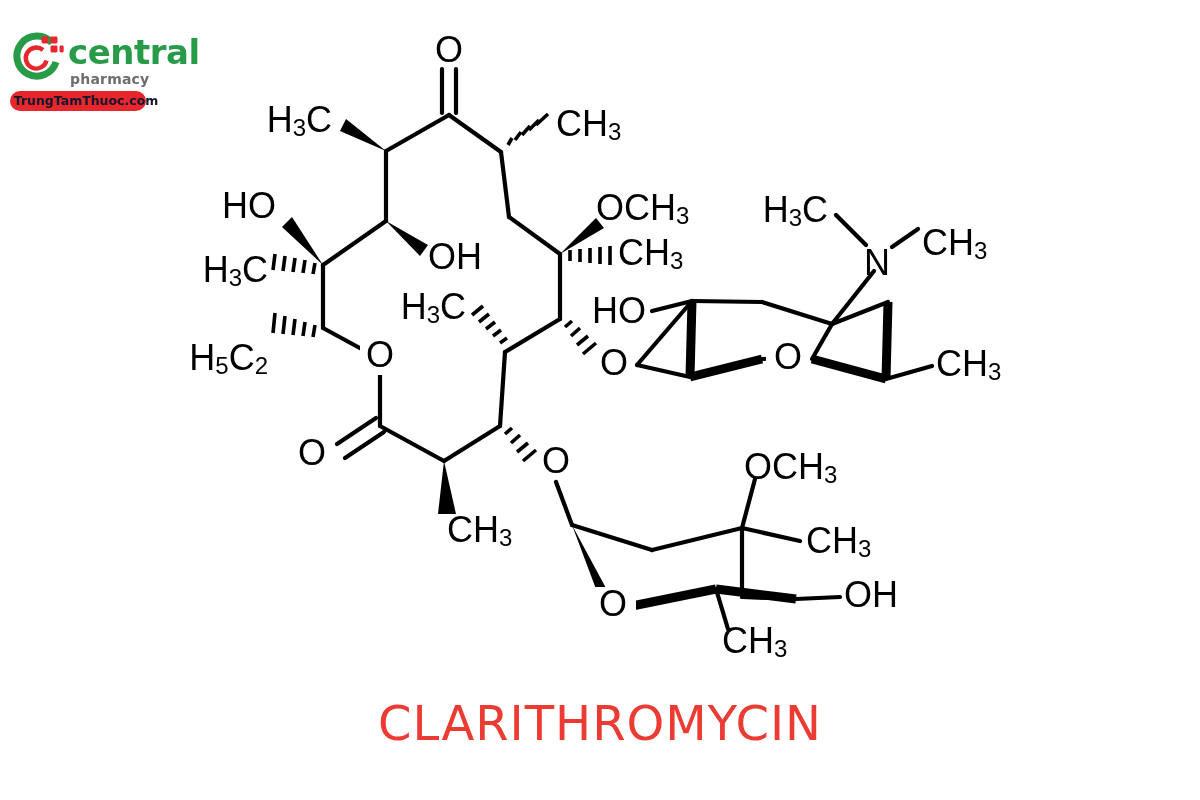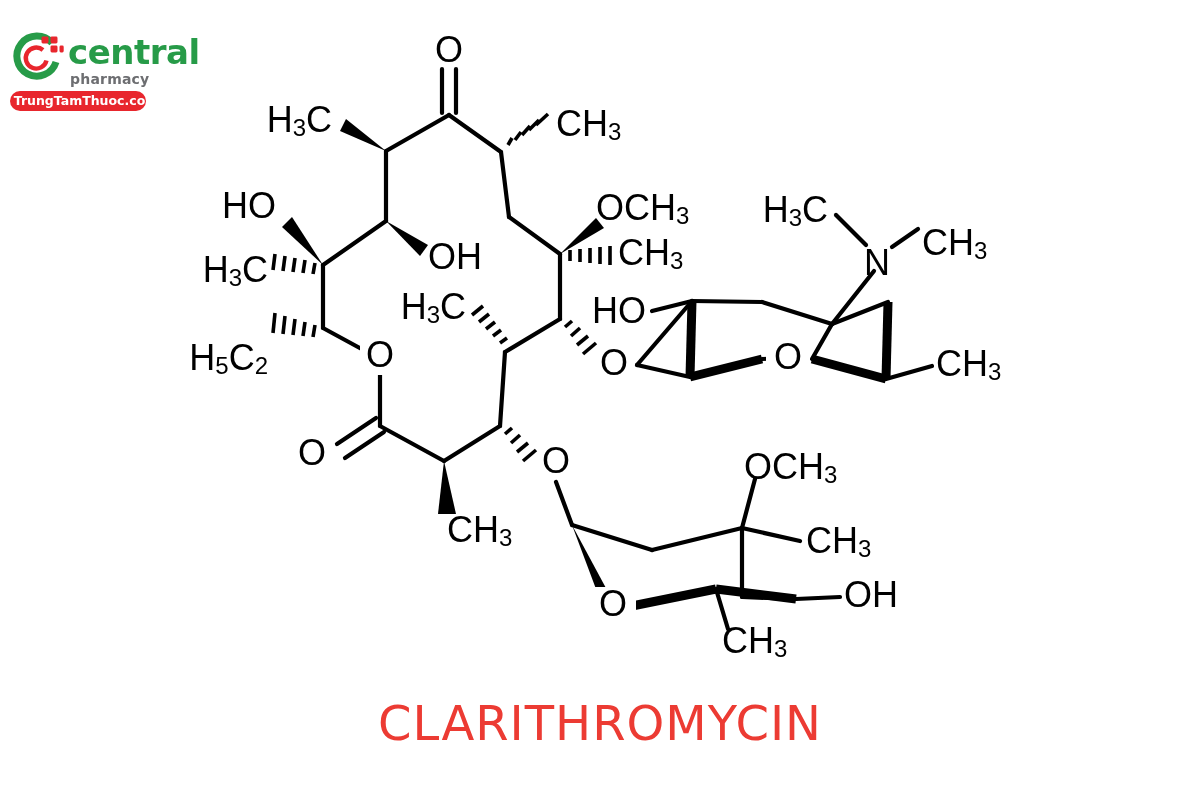--- a/index.html
+++ b/index.html
@@ -27,21 +27,21 @@
     letter-spacing:.2px;line-height:1;
     font-family:"DejaVu Sans",sans-serif;
   }
   .logo-pill{
     position:absolute;left:2px;top:60px;
     width:136px;height:20px;border-radius:10px;
     background:#e8262d;
     display:flex;align-items:center;justify-content:center;
   }
   .logo-pill span{
-    color:#ffffff;font-size:12.5px;font-weight:700;
+    color:#0f172a;font-size:12.5px;font-weight:700;
     letter-spacing:0px;line-height:1;
     font-family:"DejaVu Sans",sans-serif;
     margin-left:16px;
   }
 
   
   #structure{position:absolute;left:0;top:0;width:1200px;height:800px;}
   #structure svg{display:block;}
   .bond{stroke:#000000;stroke-width:4.2;fill:none;stroke-linecap:round;stroke-linejoin:round;}
   .bond-thick{stroke:#000000;stroke-width:9;fill:none;stroke-linecap:butt;stroke-linejoin:miter;}

